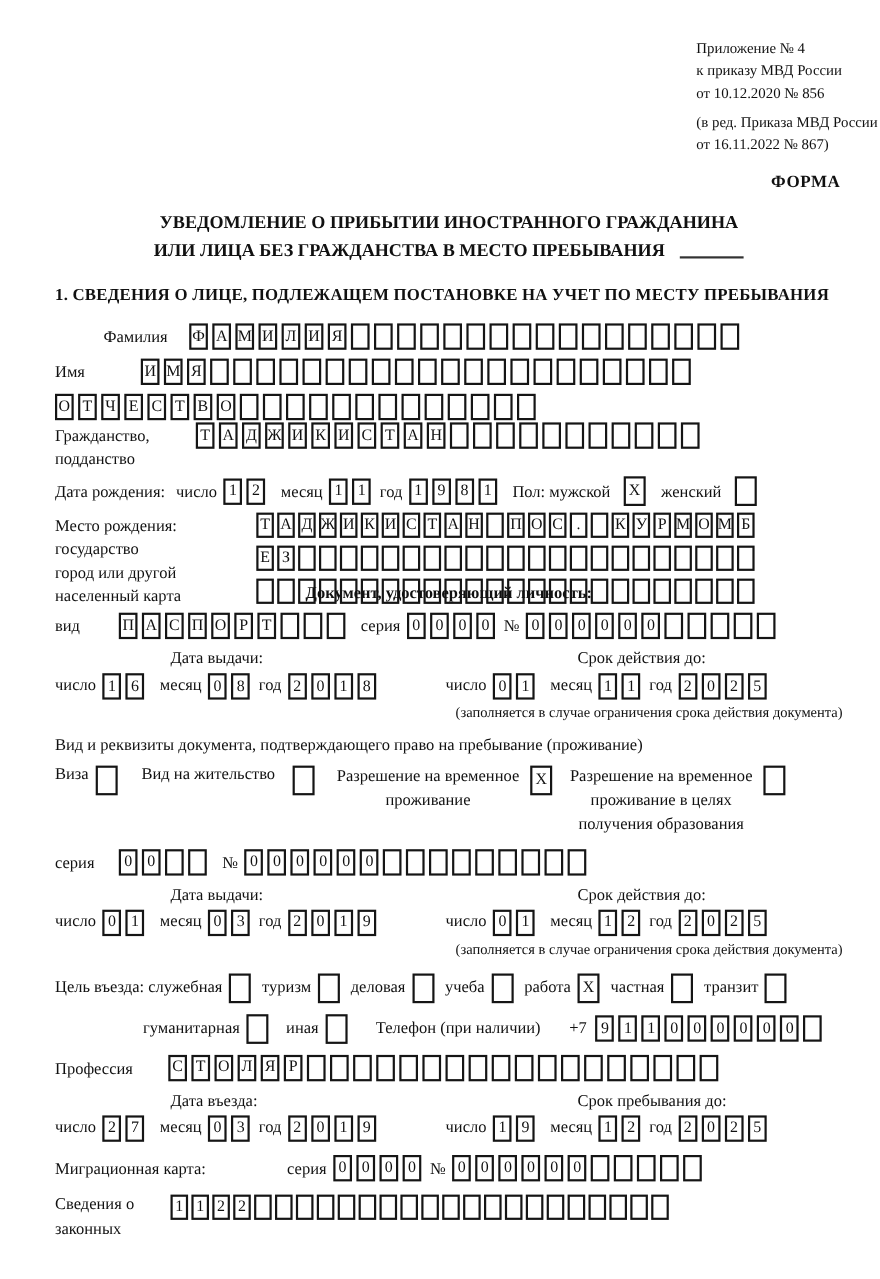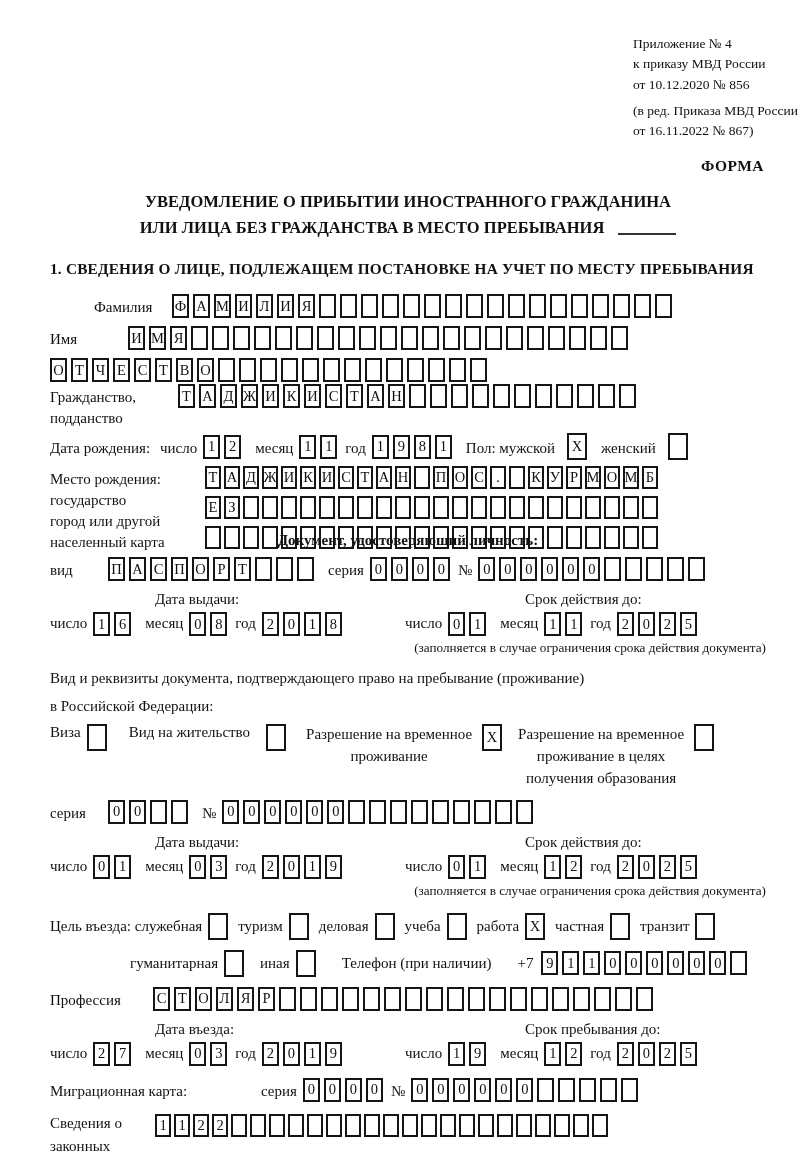--- a/index.html
+++ b/index.html
@@ -222,21 +222,21 @@
     <span class="dlab ml14">Пол: мужской</span>
     <span class="cells cb">
         <span class="cell">X</span>
       </span>
     <span class="dlab ml14">женский</span>
     <span class="cells cb">
         <span class="cell"></span>
       </span>
   </div>
 
-  <div class="row" style="margin-top:6px;">
+  <div class="row" style="margin-top:6px;gap:28px;">
     <div class="lbl w155">
       <div>Место рождения:</div>
       <div>государство</div>
       <div>город или другой</div>
       <div>населенный карта</div>
     </div>
     <div class="stack">
       <div class="cells tight">
           <span class="cell">Т</span>
           <span class="cell">А</span>
@@ -399,21 +399,20 @@
             <span class="cell">0</span>
             <span class="cell">2</span>
             <span class="cell">5</span>
           </span>
       </div>
       <div class="note">(заполняется в случае ограничения срока действия документа)</div>
     </div>
   </div>
 
   <div class="plain">Вид и реквизиты документа, подтверждающего право на пребывание (проживание)</div>
-  <div class="plain" style="margin-top:4px;">в Российской Федерации:</div>
 
   <div class="cbrow">
     <span class="cbitem">
       <span>Виза</span>
       <span class="cells cb">
           <span class="cell"></span>
         </span>
     </span>
     <span class="cbitem" style="margin-left:22px;">
       <span>Вид на жительство</span>

